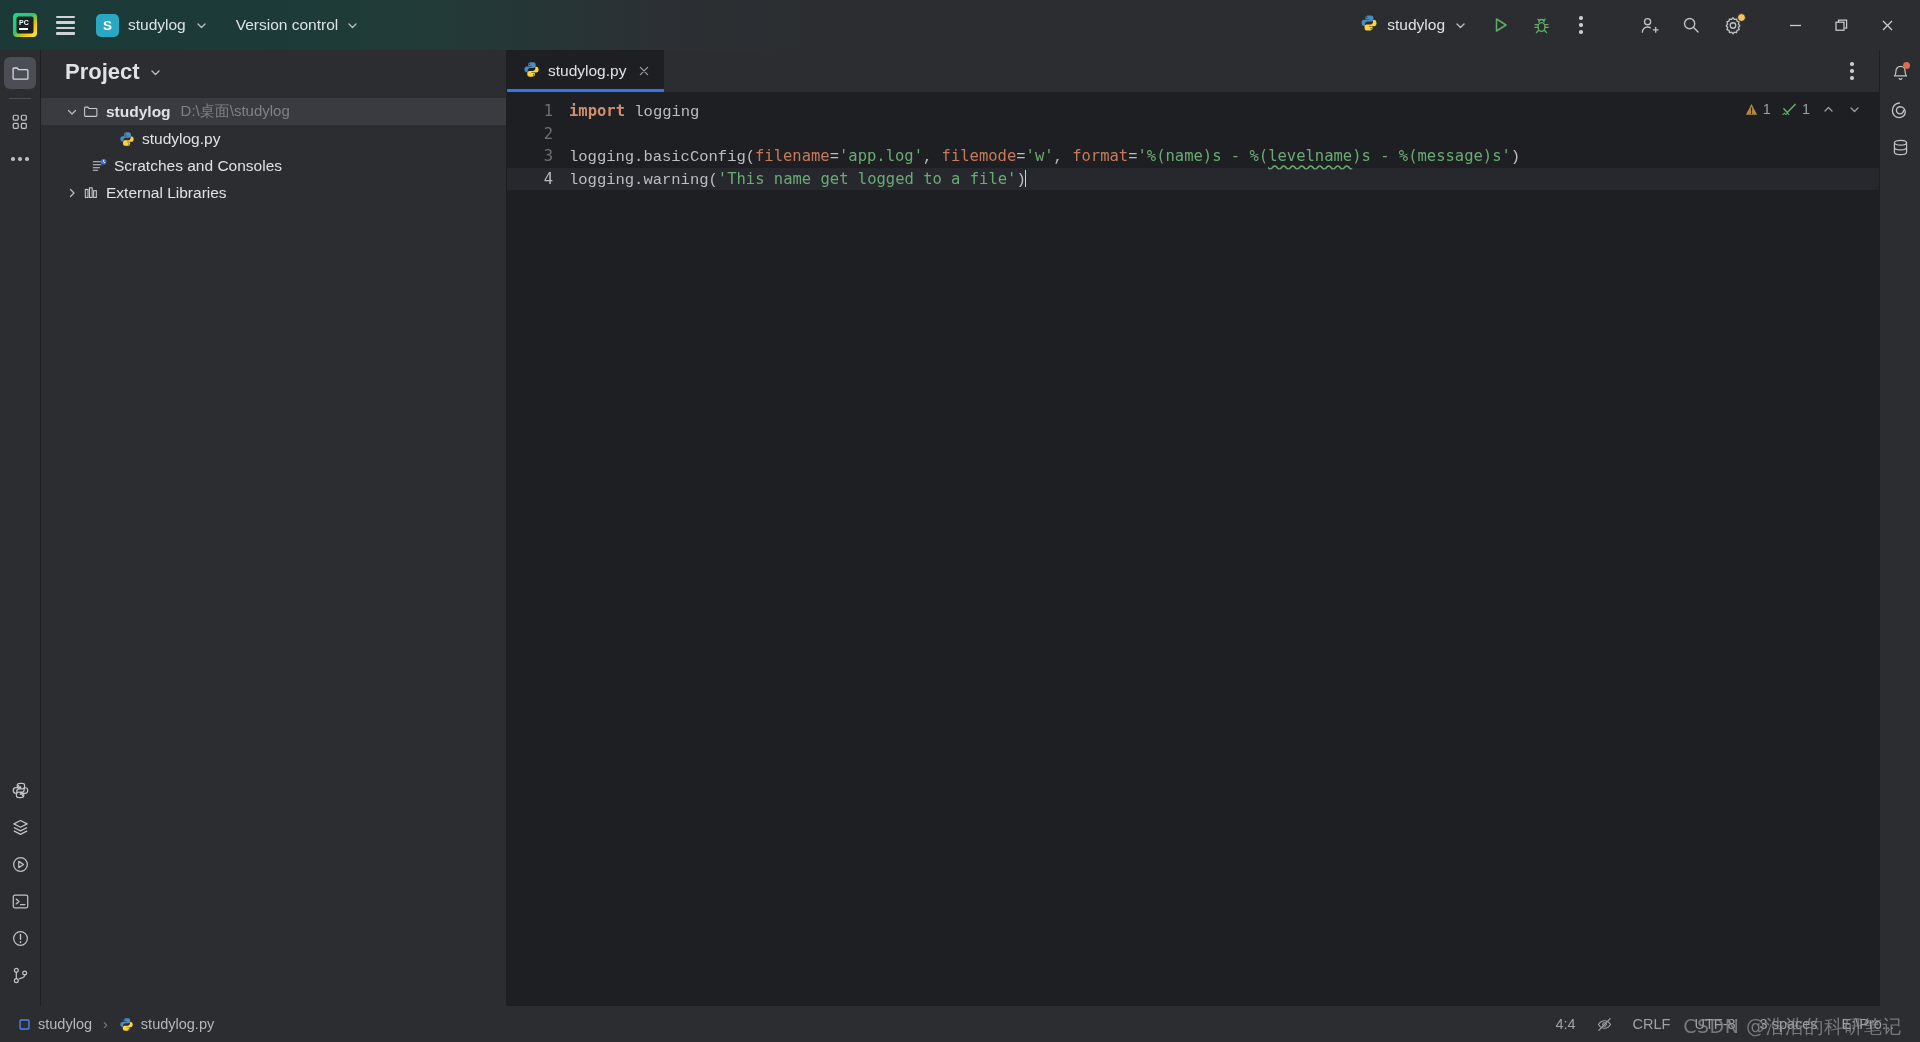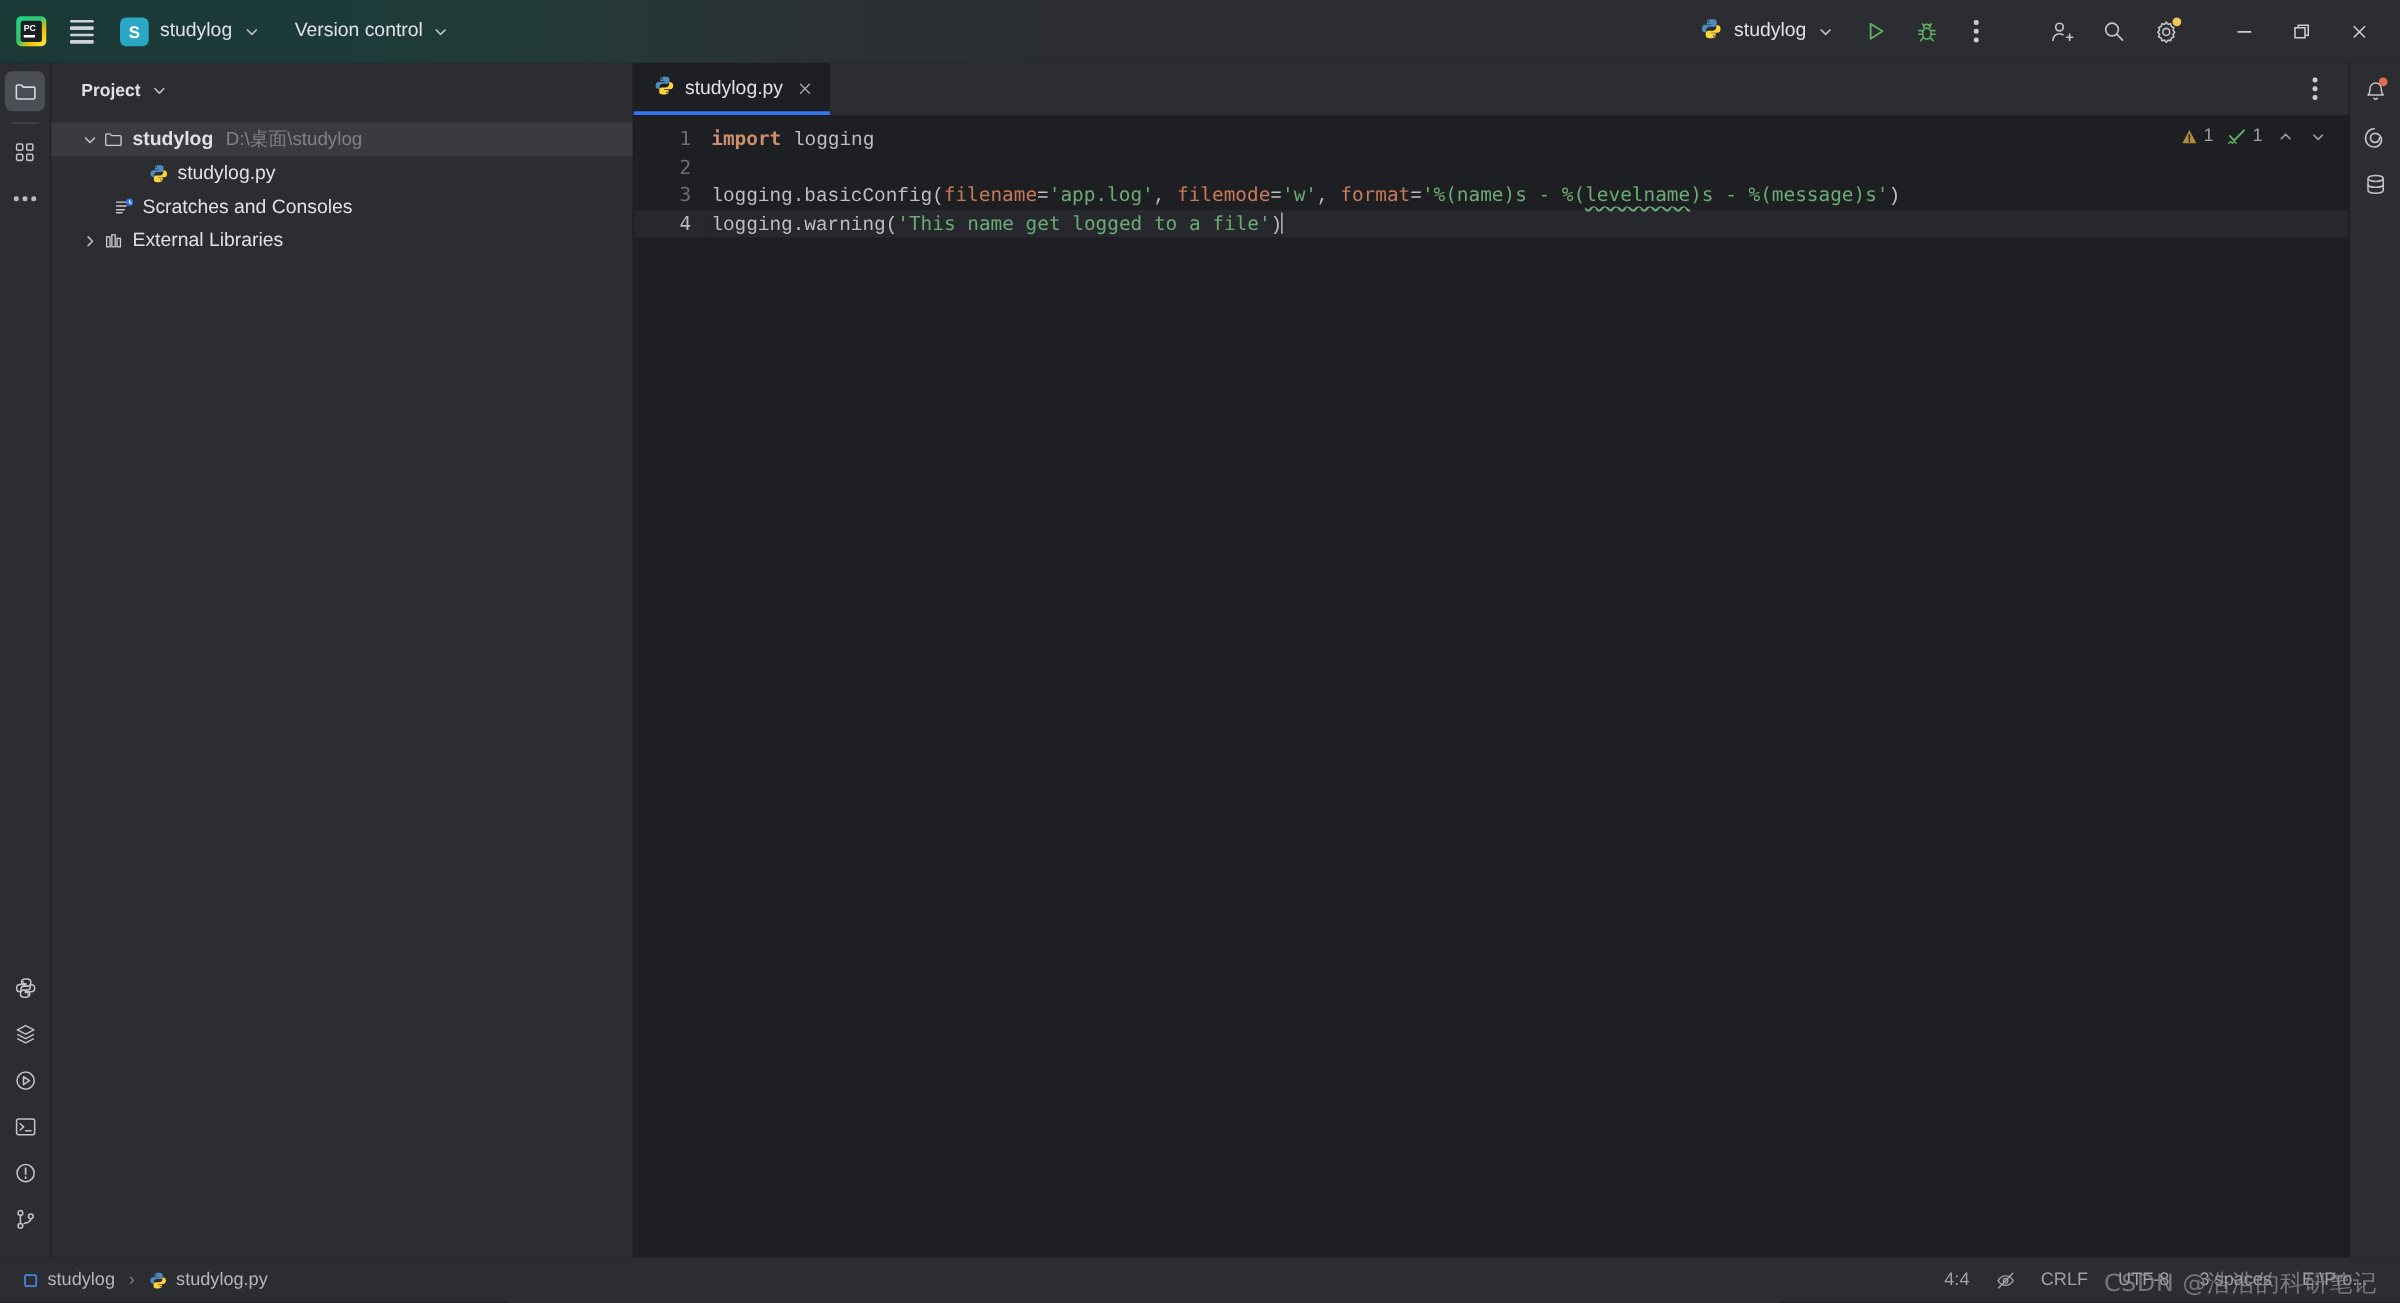--- a/index.html
+++ b/index.html
@@ -69,21 +69,21 @@
   .rail-bottom { margin-top: auto; display: flex; flex-direction: column; align-items: center; padding-bottom: 10px; }
   .dots-h { display: flex; gap: 3.5px; }
   .dots-h i { width: 3.5px; height: 3.5px; border-radius: 50%; background: #b9bcc2; }
 
   
   .project {
     width: 466px; flex: 0 0 466px; background: #2b2d30; display: flex; flex-direction: column;
     border-right: 1px solid #1e1f22;
   }
   .proj-head { height: 44px; display: flex; align-items: center; padding: 0 12px 0 24px; gap: 9px; }
-  .proj-title { color: #dfe1e5; font-size: 14px; font-weight: 700; }
+  .proj-title { color: #dfe1e5; font-size: 22px; font-weight: 700; }
   .tree { padding-top: 4px; font-size: 15.5px; color: #dfe1e5; }
   .trow {
     height: 27px; display: flex; align-items: center; padding-left: 48px; gap: 0;
     cursor: pointer; white-space: nowrap; position: relative;
   }
   .trow.selected { background: #393b40; }
   .trow .arrow { width: 18px; flex: 0 0 18px; margin-left: -26px; display: flex; align-items: center; justify-content: center; }
   .trow .ficon { width: 20px; flex: 0 0 20px; display: flex; align-items: center; justify-content: center; margin-right: 5px; }
   .tlabel { color: #dfe1e5; }
   .tlabel.bold { font-weight: 700; }

